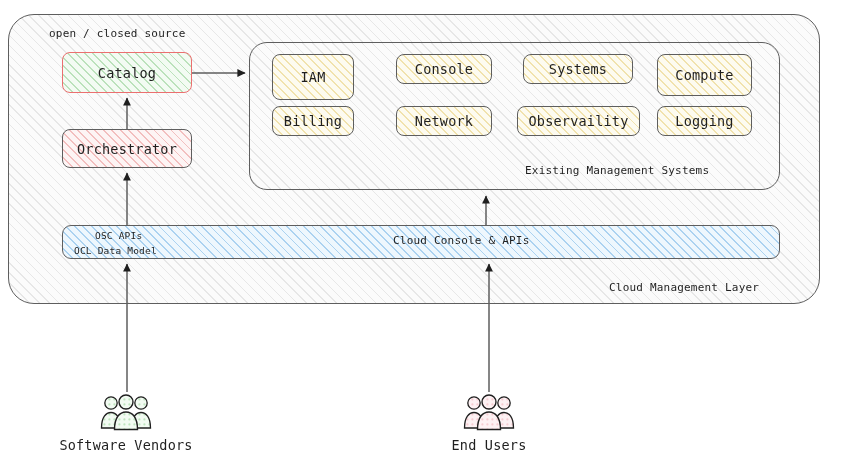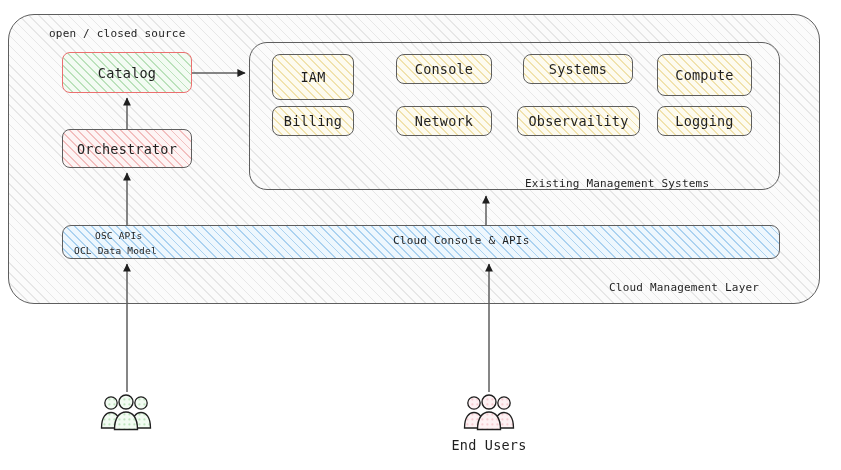--- a/index.html
+++ b/index.html
@@ -157,21 +157,21 @@
   <div class="node hatch-green node-red-border" style="left:62px; top:52px; width:130px; height:41px;">
     <span>Catalog</span>
   </div>
 
   <div class="node hatch-red node-grey-border" style="left:62px; top:129px; width:130px; height:39px;">
     <span>Orchestrator</span>
   </div>
 
   <div class="ems-box hatch-grey"></div>
 
-  <div class="lbl" style="left:525px; top:177px;">Existing Management Systems</div>
+  <div class="lbl" style="left:525px; top:164px;">Existing Management Systems</div>
 
   <div class="node hatch-yellow node-grey-border" style="left:272px; top:54px; width:82px; height:46px;">
     <span>IAM</span>
   </div>
 
   <div class="node hatch-yellow node-grey-border" style="left:396px; top:54px; width:96px; height:30px;">
     <span>Console</span>
   </div>
 
   <div class="node hatch-yellow node-grey-border" style="left:523px; top:54px; width:110px; height:30px;">
@@ -218,20 +218,21 @@
       </defs>
       <circle cx="13" cy="10" r="6.2" fill="url(#greenDot)" stroke="#1f1f1f" stroke-width="1.3"></circle>
       <path d="M3.5 35 C3.5 24 8 19.5 13 19.5 C18 19.5 22.5 24 22.5 35 Z" fill="url(#greenDot)" stroke="#1f1f1f" stroke-width="1.3"></path>
       <circle cx="43" cy="10" r="6.2" fill="url(#greenDot)" stroke="#1f1f1f" stroke-width="1.3"></circle>
       <path d="M33.5 35 C33.5 24 38 19.5 43 19.5 C48 19.5 52.5 24 52.5 35 Z" fill="url(#greenDot)" stroke="#1f1f1f" stroke-width="1.3"></path>
       <circle cx="28" cy="9" r="7" fill="url(#greenDot)" stroke="#1f1f1f" stroke-width="1.4"></circle>
       <path d="M16.5 36.5 C16.5 24.5 21.5 19 28 19 C34.5 19 39.5 24.5 39.5 36.5 Z" fill="url(#greenDot)" stroke="#1f1f1f" stroke-width="1.4"></path>
     </svg>
   </div>
 
+  <div class="actor-label" style="left:26px; top:437px; width:200px;">Software Vendors</div>
 
   <div class="actor-icon" style="left:461px; top:393px; width:56px; height:38px;">
     <svg width="56" height="38" viewBox="0 0 56 38">
       <defs>
         <pattern id="redDot" width="5" height="5" patternUnits="userSpaceOnUse">
           <rect width="5" height="5" fill="#fdf1f3"></rect>
           <circle cx="1.4" cy="1.4" r="1.1" fill="#f7ccd2"></circle>
         </pattern>
       </defs>
       <circle cx="13" cy="10" r="6.2" fill="url(#redDot)" stroke="#1f1f1f" stroke-width="1.3"></circle>

